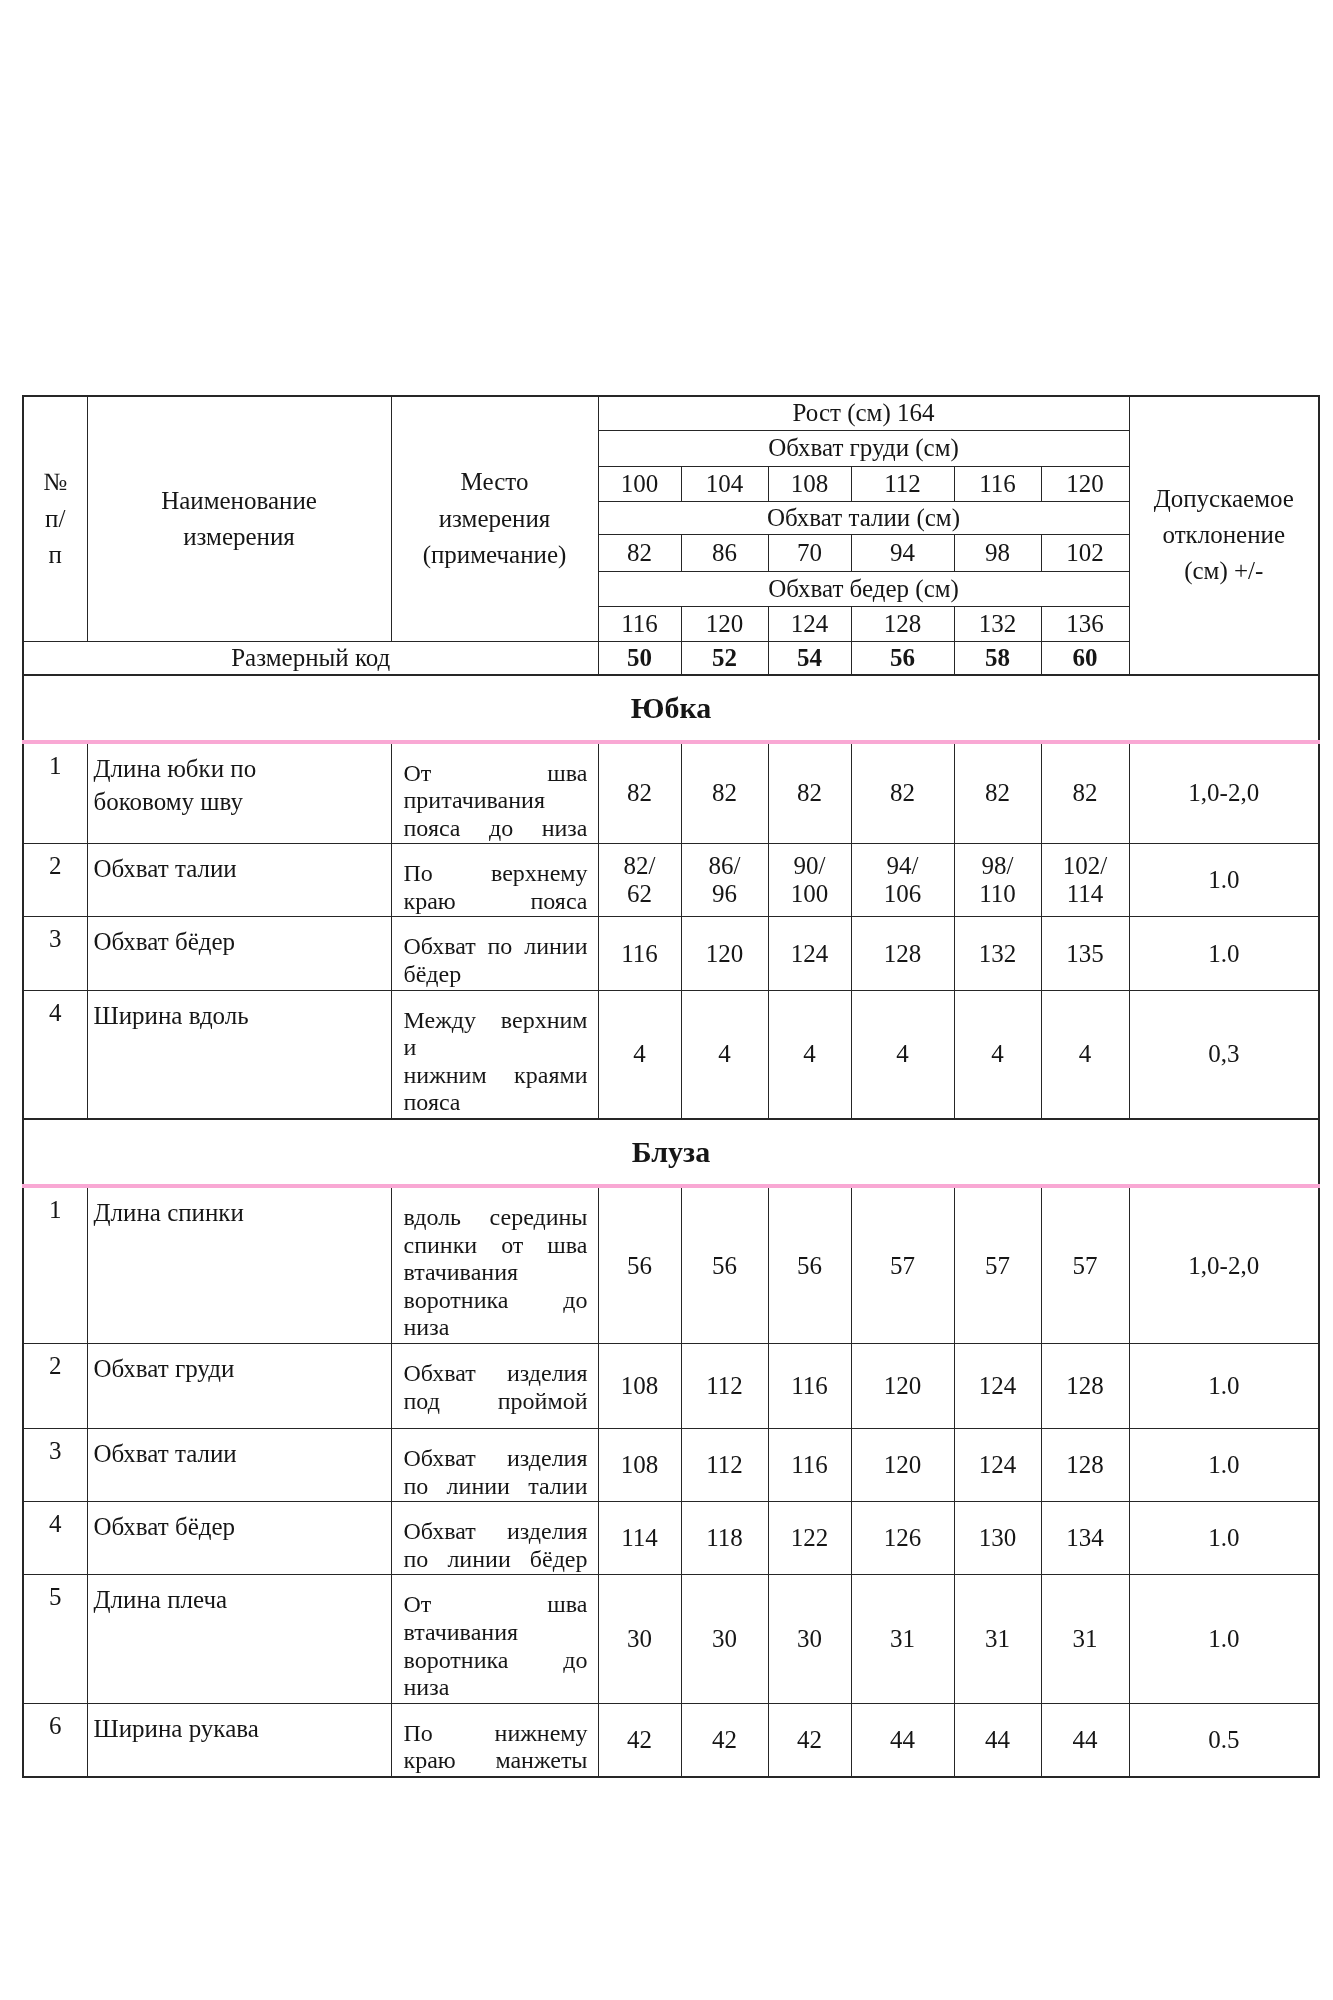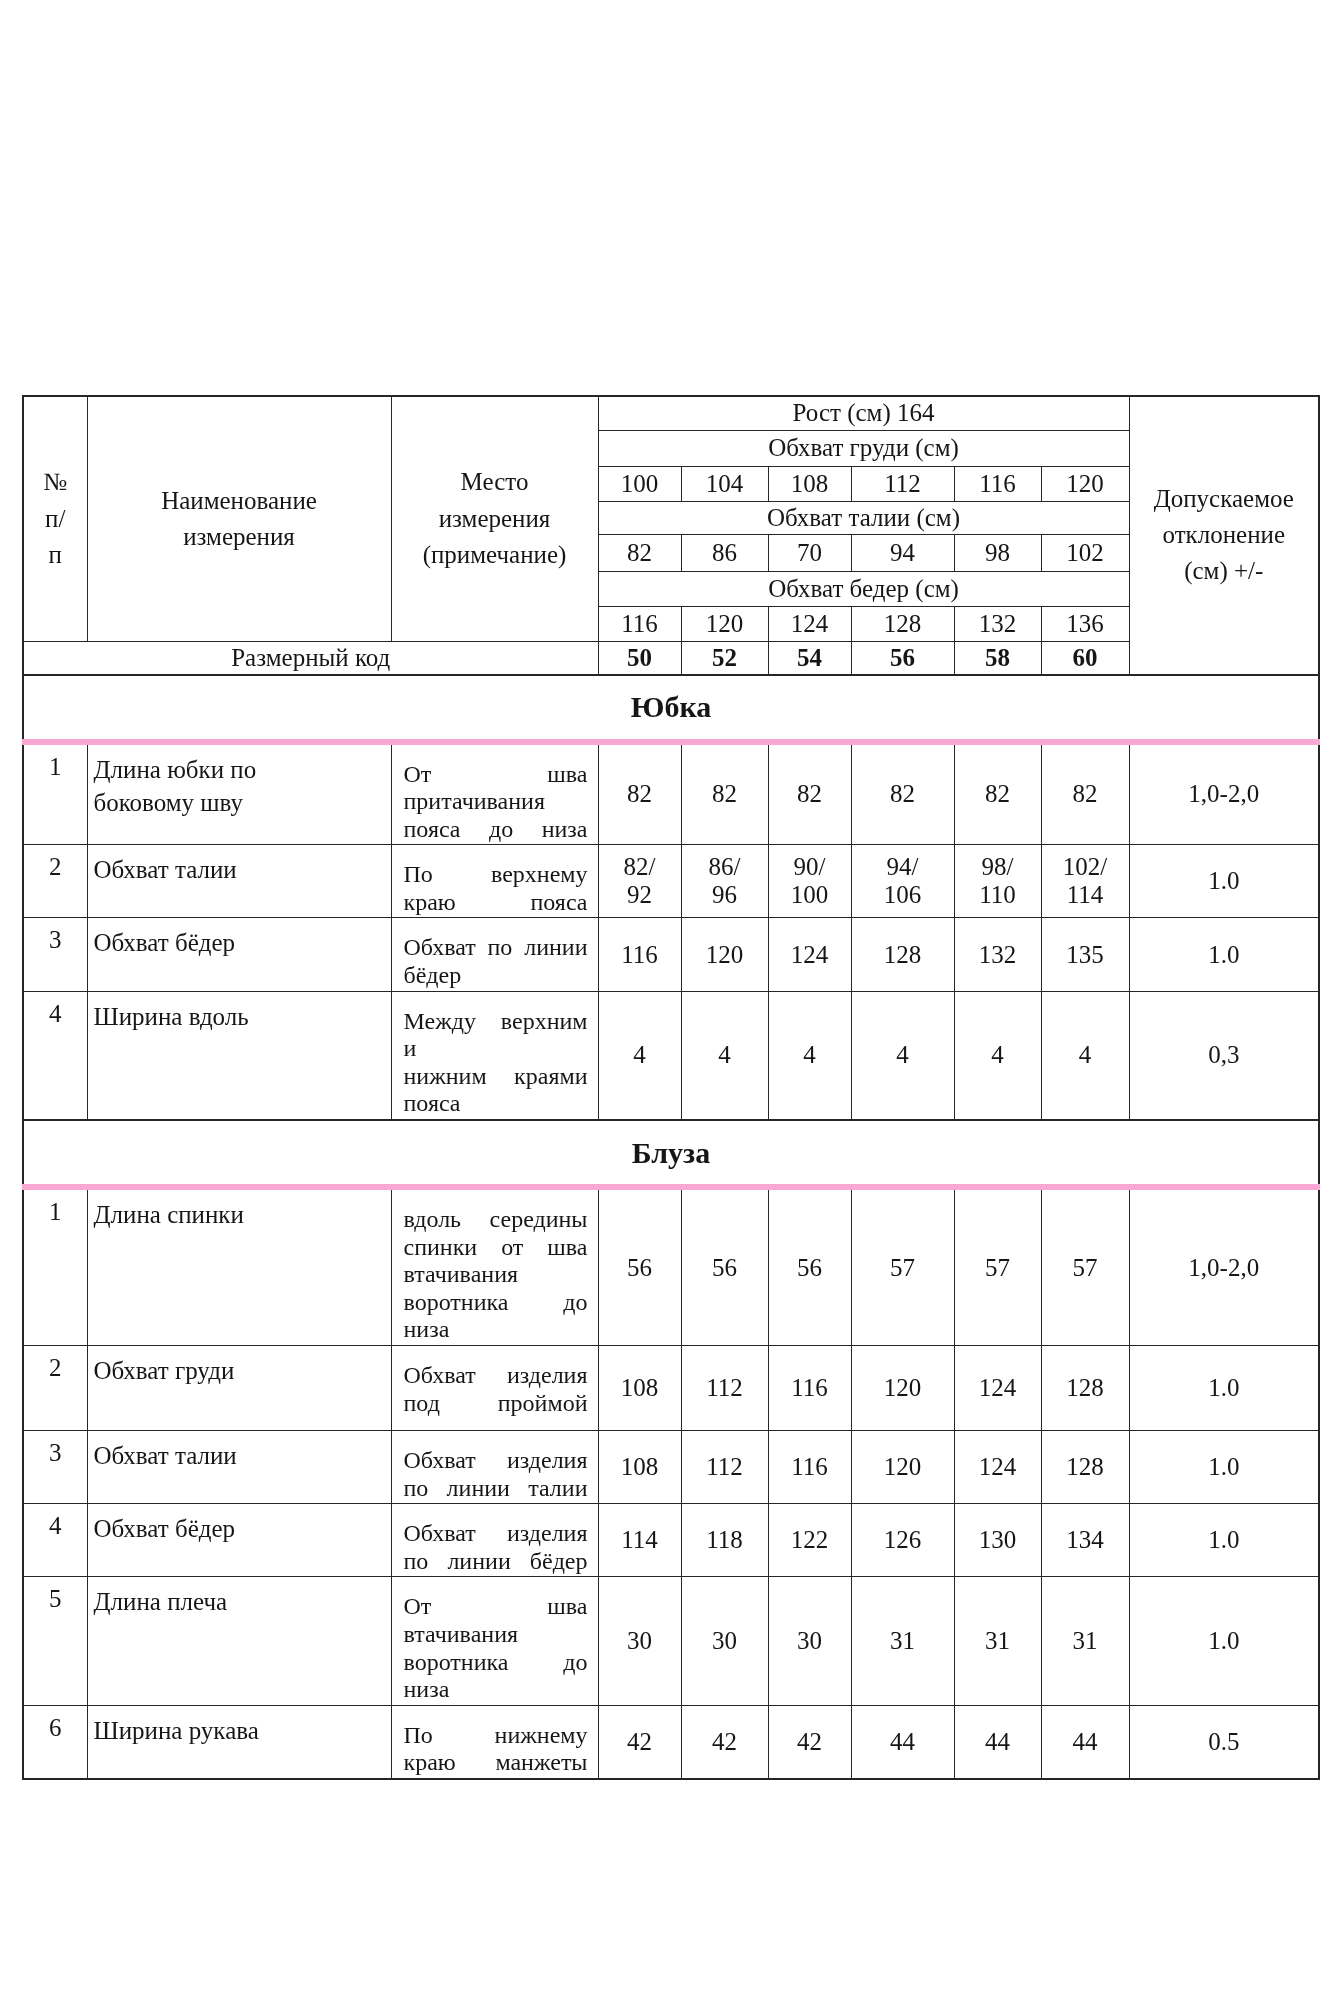--- a/index.html
+++ b/index.html
@@ -38,21 +38,21 @@
   .rh37{height:37px}.rh33{height:19px}.rh67{height:67px}.rh85{height:85px}
   .rh70{height:70px}.rh71{height:71px}.rh75{height:75px}.rh140{height:140px}
   .rh56{height:56px}.rh54{height:54px}.rh118{height:118px}.rh50{height:50px}
 
   .pre { white-space:pre-line; }
   .hdr { line-height:1.45; }
   .bold { font-weight:bold; }
 
   td.band-cell {
     font-size:30px; font-weight:bold;
-    border-top:2px solid #262626; border-bottom:6px solid #f9a8d4;
+    border-top:2px solid #262626; border-bottom:4px solid #f9a8d4;
     vertical-align:middle; text-align:center;
   }
   td.num-cell { vertical-align:top; padding-top:8px; }
   td.name-cell {
     vertical-align:top; text-align:left;
     padding:8px 10px 0 6px; line-height:1.35;
     white-space:pre-line;
   }
   td.place-cell {
     vertical-align:top; text-align:justify; text-align-last:justify;
@@ -156,21 +156,21 @@
         <td class="val-cell">82</td>
         <td class="val-cell">82</td>
         <td class="tol-cell">1,0-2,0</td>
       </tr>
       <tr class="rh70">
         <td class="num-cell">2</td>
         <td class="name-cell">Обхват талии</td>
         <td class="place-cell">По верхнему
 краю пояса</td>
         <td class="val-cell">82/
-92</td>
+62</td>
         <td class="val-cell">86/
 96</td>
         <td class="val-cell">90/
 100</td>
         <td class="val-cell">94/
 106</td>
         <td class="val-cell">98/
 110</td>
         <td class="val-cell">102/
 114</td>

